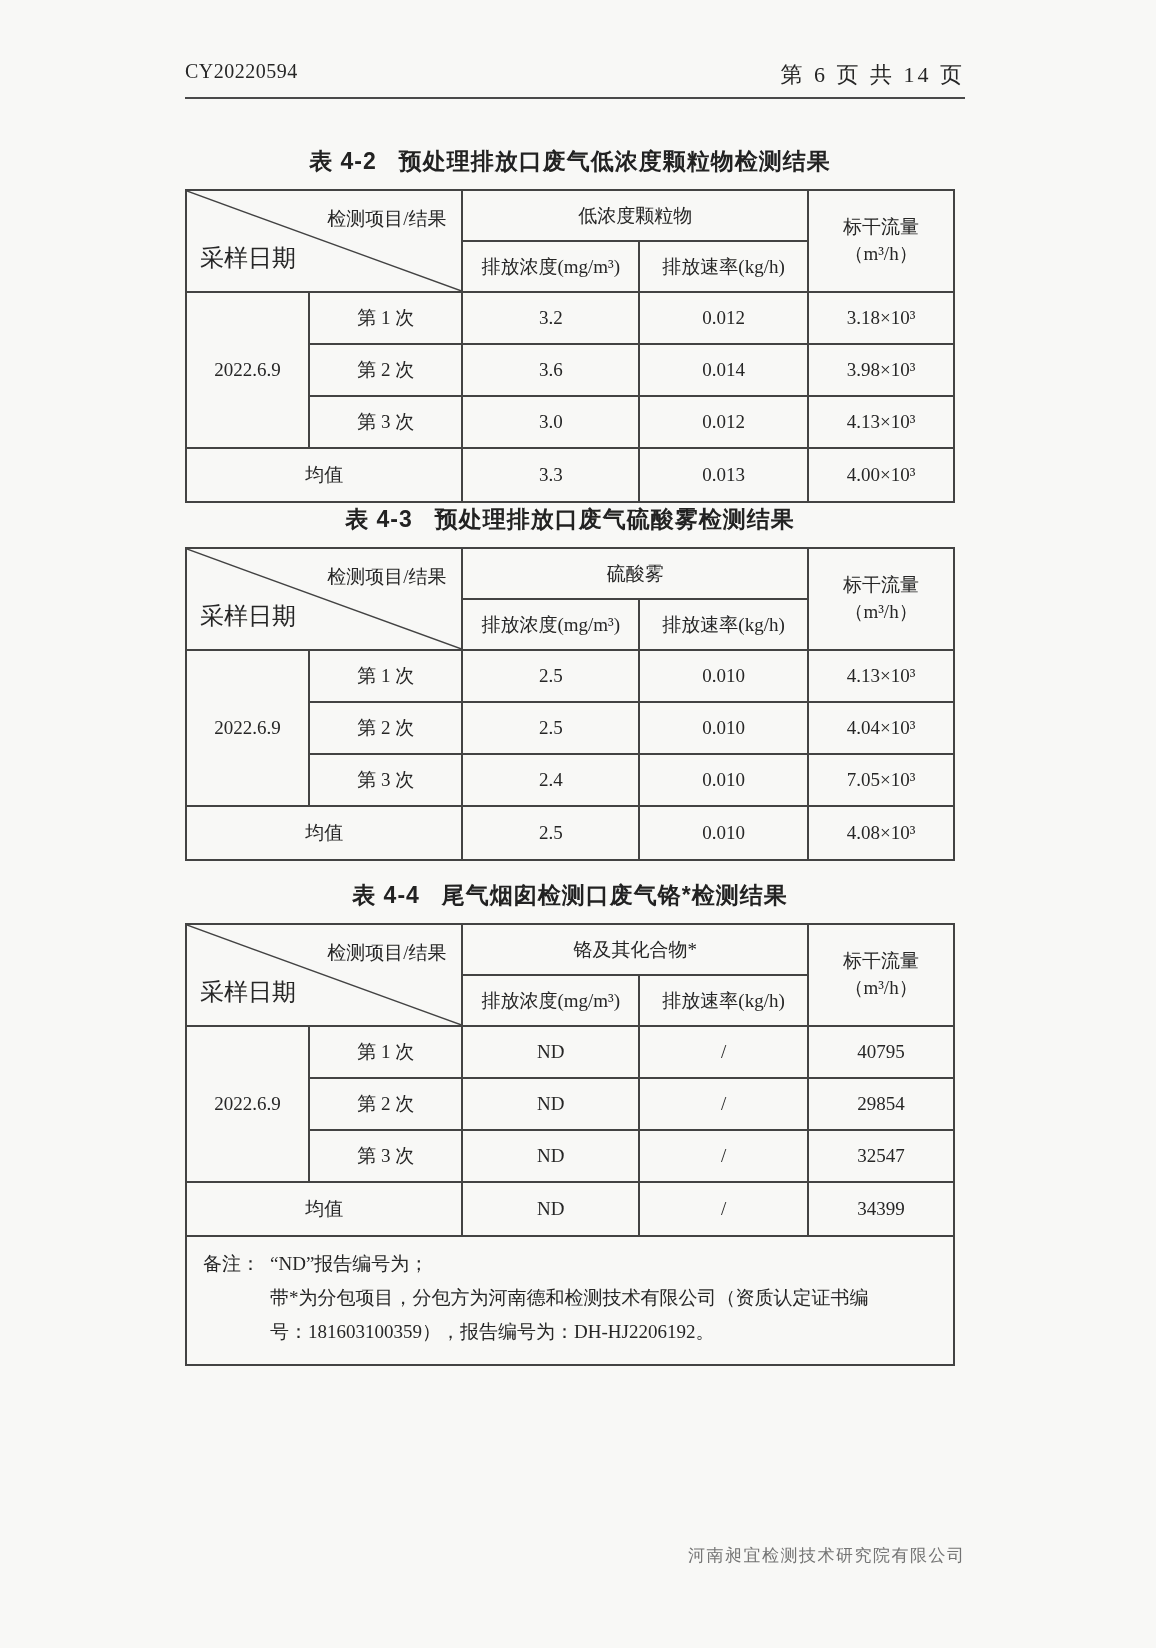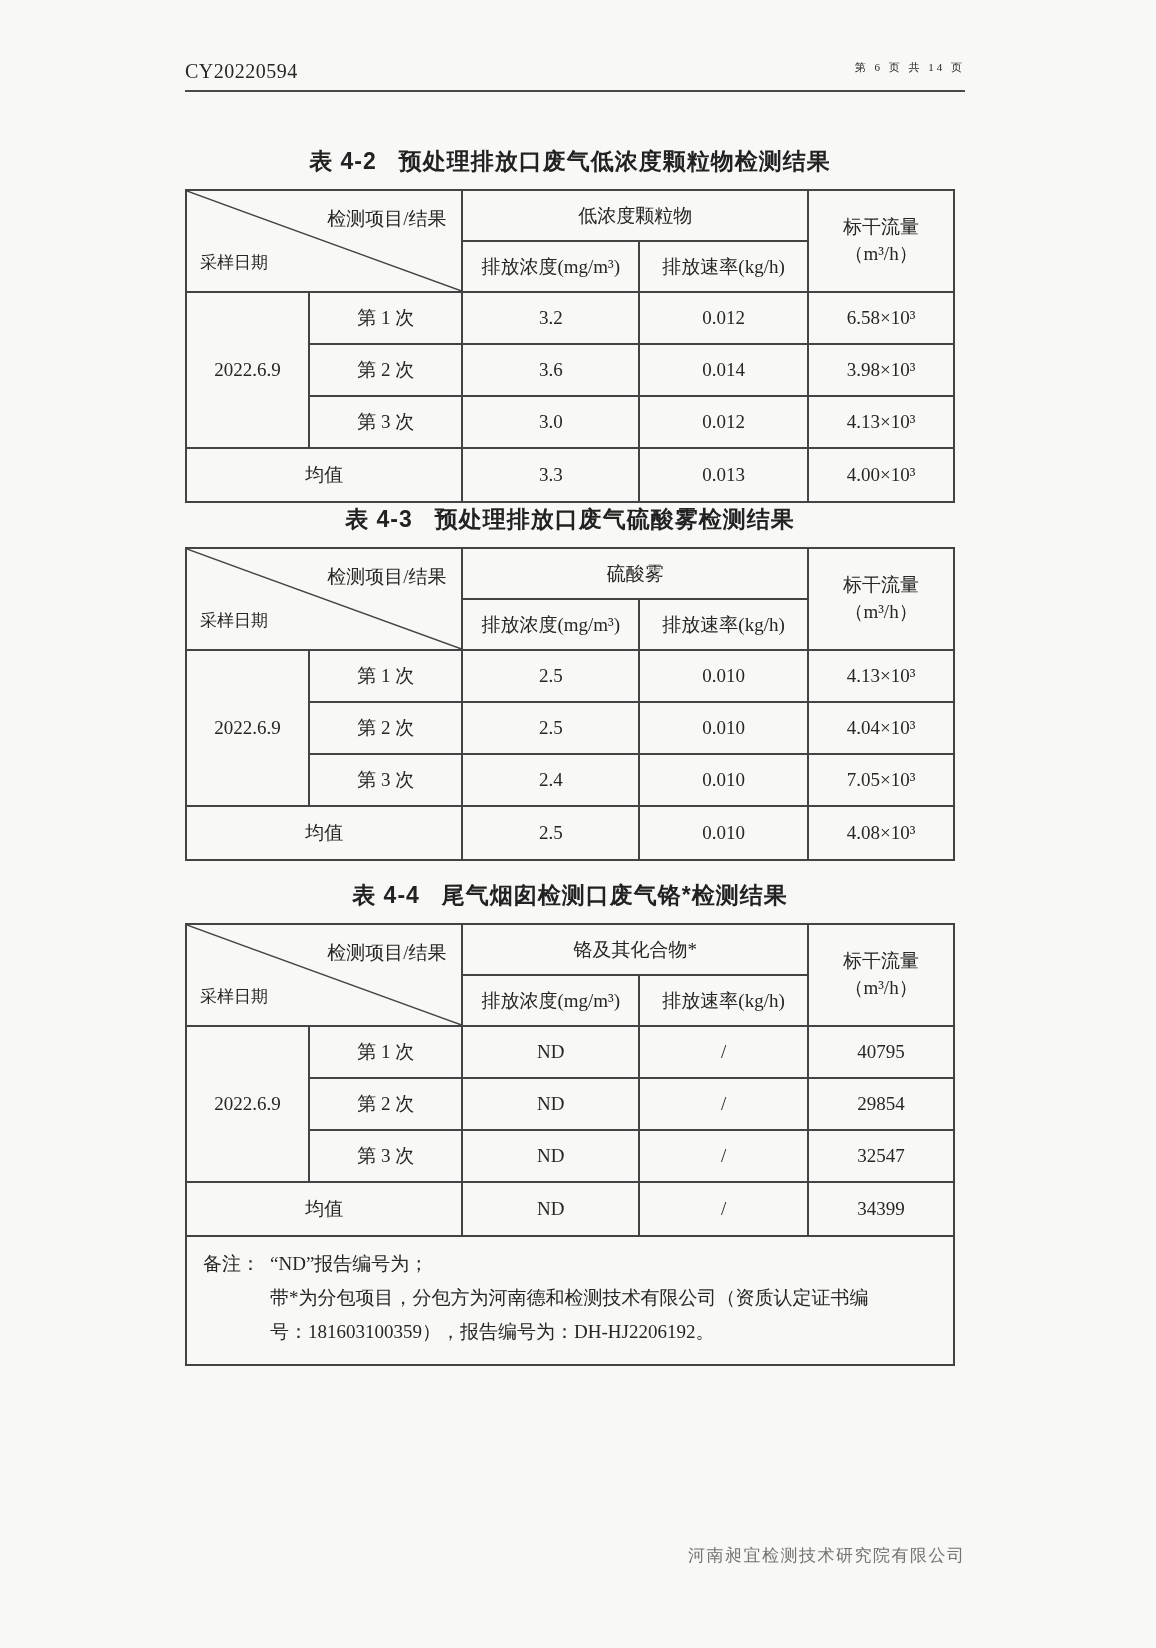--- a/index.html
+++ b/index.html
@@ -18,21 +18,21 @@
 
   
   .page-header {
     position: absolute;
     left: 185px; top: 60px; width: 780px;
     display: flex; justify-content: space-between; align-items: flex-start;
     border-bottom: 2px solid #4a4a4a;
     padding-bottom: 7px;
   }
   .doc-number { font-size: 20px; letter-spacing: 0.5px; }
-  .page-indicator { font-size: 11px; letter-spacing: 3px; }
+  .page-indicator { font-size: 22px; letter-spacing: 3px; }
 
   
   .table-block { position: absolute; left: 185px; width: 770px; }
   .block-1 { top: 146px; }
   .block-2 { top: 504px; }
   .block-3 { top: 880px; }
 
   .tbl-title {
     margin: 0 0 12px 0;
     font-family: "Liberation Sans", "DejaVu Sans", sans-serif;
@@ -59,21 +59,21 @@
   .tbl tbody tr.mean-row td { height: 52px; }
 
   
   .diag-cell { position: relative; }
   .diag-cell svg {
     position: absolute; left: 0; top: 0;
     width: 100%; height: 100%;
     display: block;
   }
   .diag-top { position: absolute; top: 15px; right: 15px; font-size: 19px; }
-  .diag-bottom { position: absolute; bottom: 17px; left: 13px; font-size: 17px; }
+  .diag-bottom { position: absolute; bottom: 17px; left: 13px; font-size: 24px; }
 
   .flow-head div { line-height: 1.4; }
 
   
   .note-cell {
     text-align: left !important;
     padding: 10px 14px 14px 16px !important;
     font-size: 19px; line-height: 1.8;
   }
   .note { display: flex; align-items: flex-start; }
@@ -131,21 +131,21 @@
           <td>排放浓度(mg/m³)</td>
           <td>排放速率(kg/h)</td>
         </tr>
       </thead>
       <tbody>
         <tr>
           <td class="data-row-cell" rowspan="3">2022.6.9</td>
           <td class="data-row-cell">第 1 次</td>
           <td class="data-row-cell">3.2</td>
           <td class="data-row-cell">0.012</td>
-          <td class="data-row-cell">6.58×10³</td>
+          <td class="data-row-cell">3.18×10³</td>
         </tr>
         <tr>
           <td class="data-row-cell">第 2 次</td>
           <td class="data-row-cell">3.6</td>
           <td class="data-row-cell">0.014</td>
           <td class="data-row-cell">3.98×10³</td>
         </tr>
         <tr>
           <td class="data-row-cell">第 3 次</td>
           <td class="data-row-cell">3.0</td>

